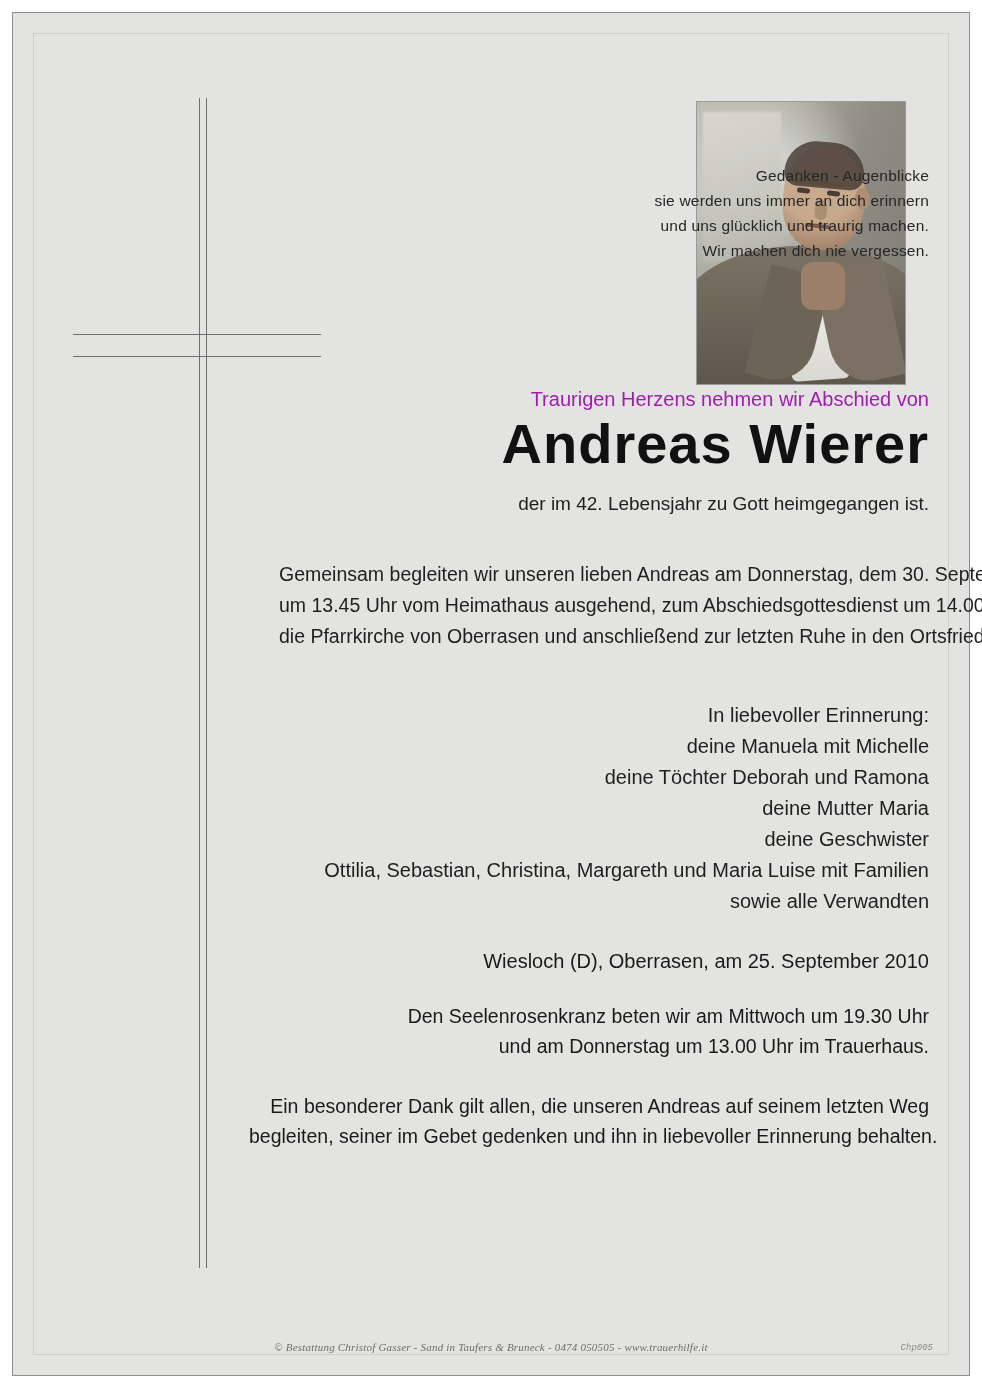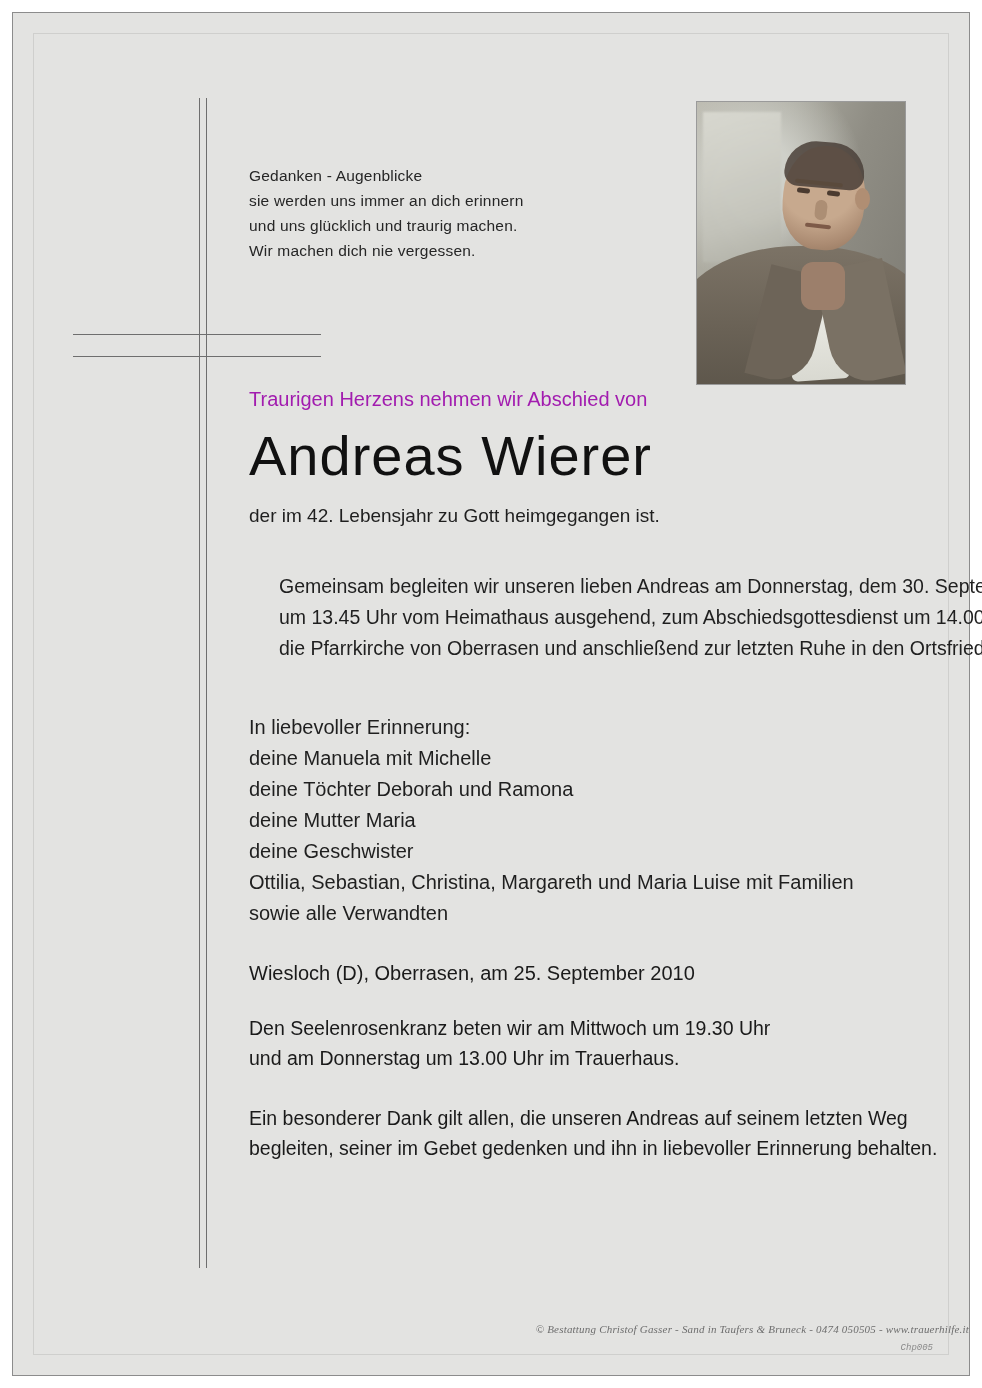--- a/index.html
+++ b/index.html
@@ -235,43 +235,42 @@
     border-radius: 6px;
     transform: rotate(6deg);
   }
 
   
   .content {
     position: absolute;
     left: 236px;
     top: 150px;
     width: 680px;
-    text-align: left;
+    text-align: right;
   }
 
   .verse {
     font-size: 15.5px;
     line-height: 25px;
     color: #262626;
     letter-spacing: .2px;
     margin: 0 0 0 0;
   }
   .verse div { white-space: nowrap; }
 
   .intro {
     margin-top: 122px;
     font-size: 20px;
     line-height: 28px;
     color: #a21caf;
   }
   .name {
-    margin-top: 12px;
     font-size: 56px;
     line-height: 62px;
-    font-weight: 400;
+    font-weight: 700;
     letter-spacing: 1px;
     color: #111111;
   }
   .age {
     margin-top: 16px;
     font-size: 19px;
     line-height: 26px;
     color: #1f1f1f;
   }
 
@@ -310,22 +309,22 @@
     font-size: 19.5px;
     line-height: 30px;
   }
   .thanks div { white-space: nowrap; }
 
   
   .footer {
     position: absolute;
     left: 0;
     right: 0;
-    bottom: 40px;
-    text-align: right;
+    bottom: 22px;
+    text-align: center;
     font-family: "Liberation Serif", serif;
     font-style: italic;
     font-size: 11px;
     color: #6d6d6d;
     letter-spacing: .2px;
   }
   .sig {
     position: absolute;
     right: 36px;
     bottom: 22px;

